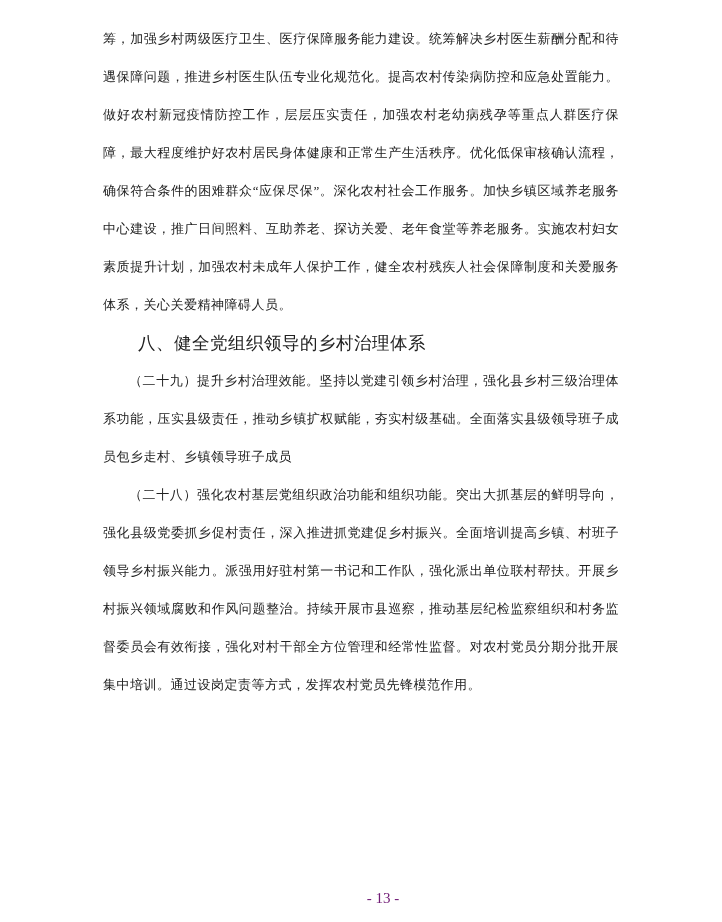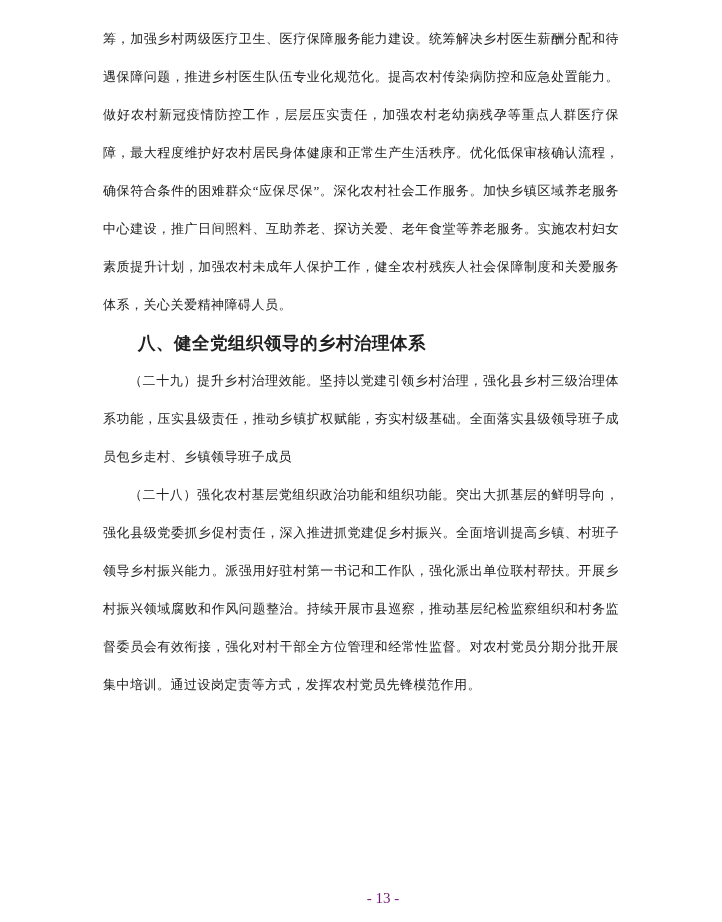--- a/index.html
+++ b/index.html
@@ -31,21 +31,21 @@
     letter-spacing: 0.5px;
     word-break: break-all;
   }
   .doc-content p.indent {
     text-indent: 2em;
   }
   .doc-content h2.section-heading {
     margin: 0;
     font-size: 17.5px;
     line-height: 38px;
-    font-weight: bold;
+    font-weight: normal;
     text-indent: 2em;
     text-align: left;
     letter-spacing: 0.5px;
   }
   .doc-footer {
     position: absolute;
     left: 0;
     bottom: 14px;
     width: 100%;
     text-align: center;

